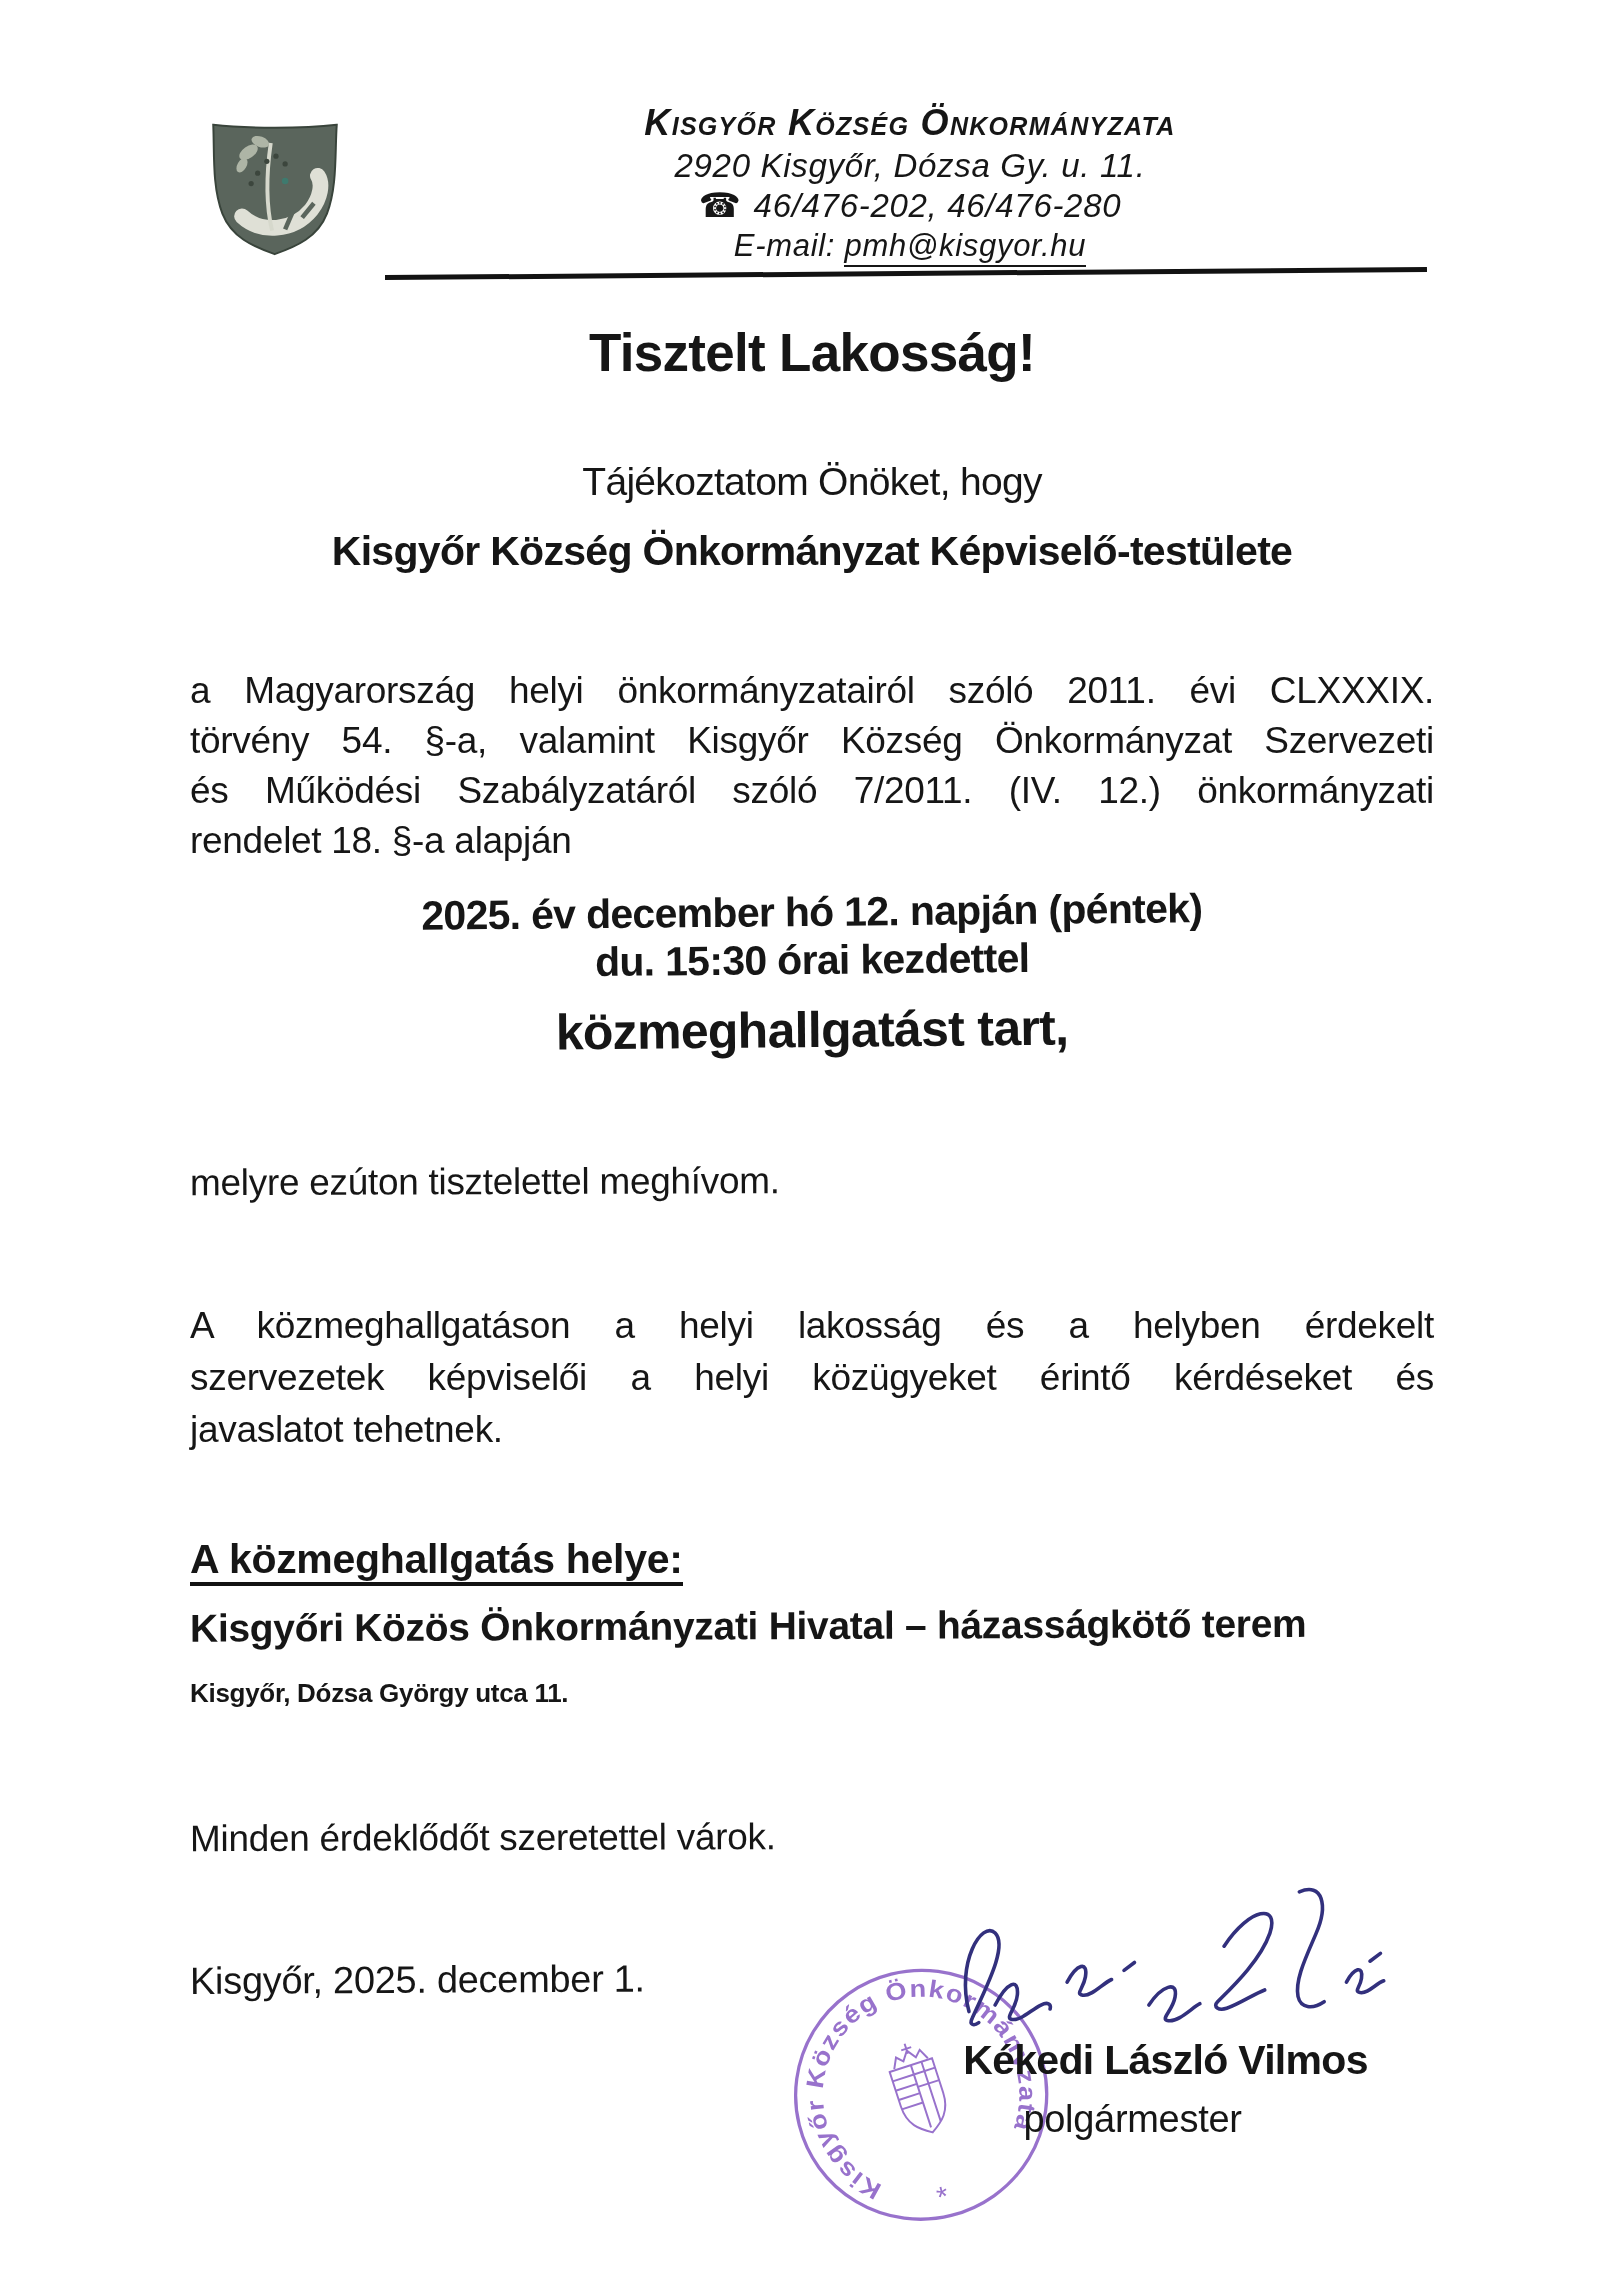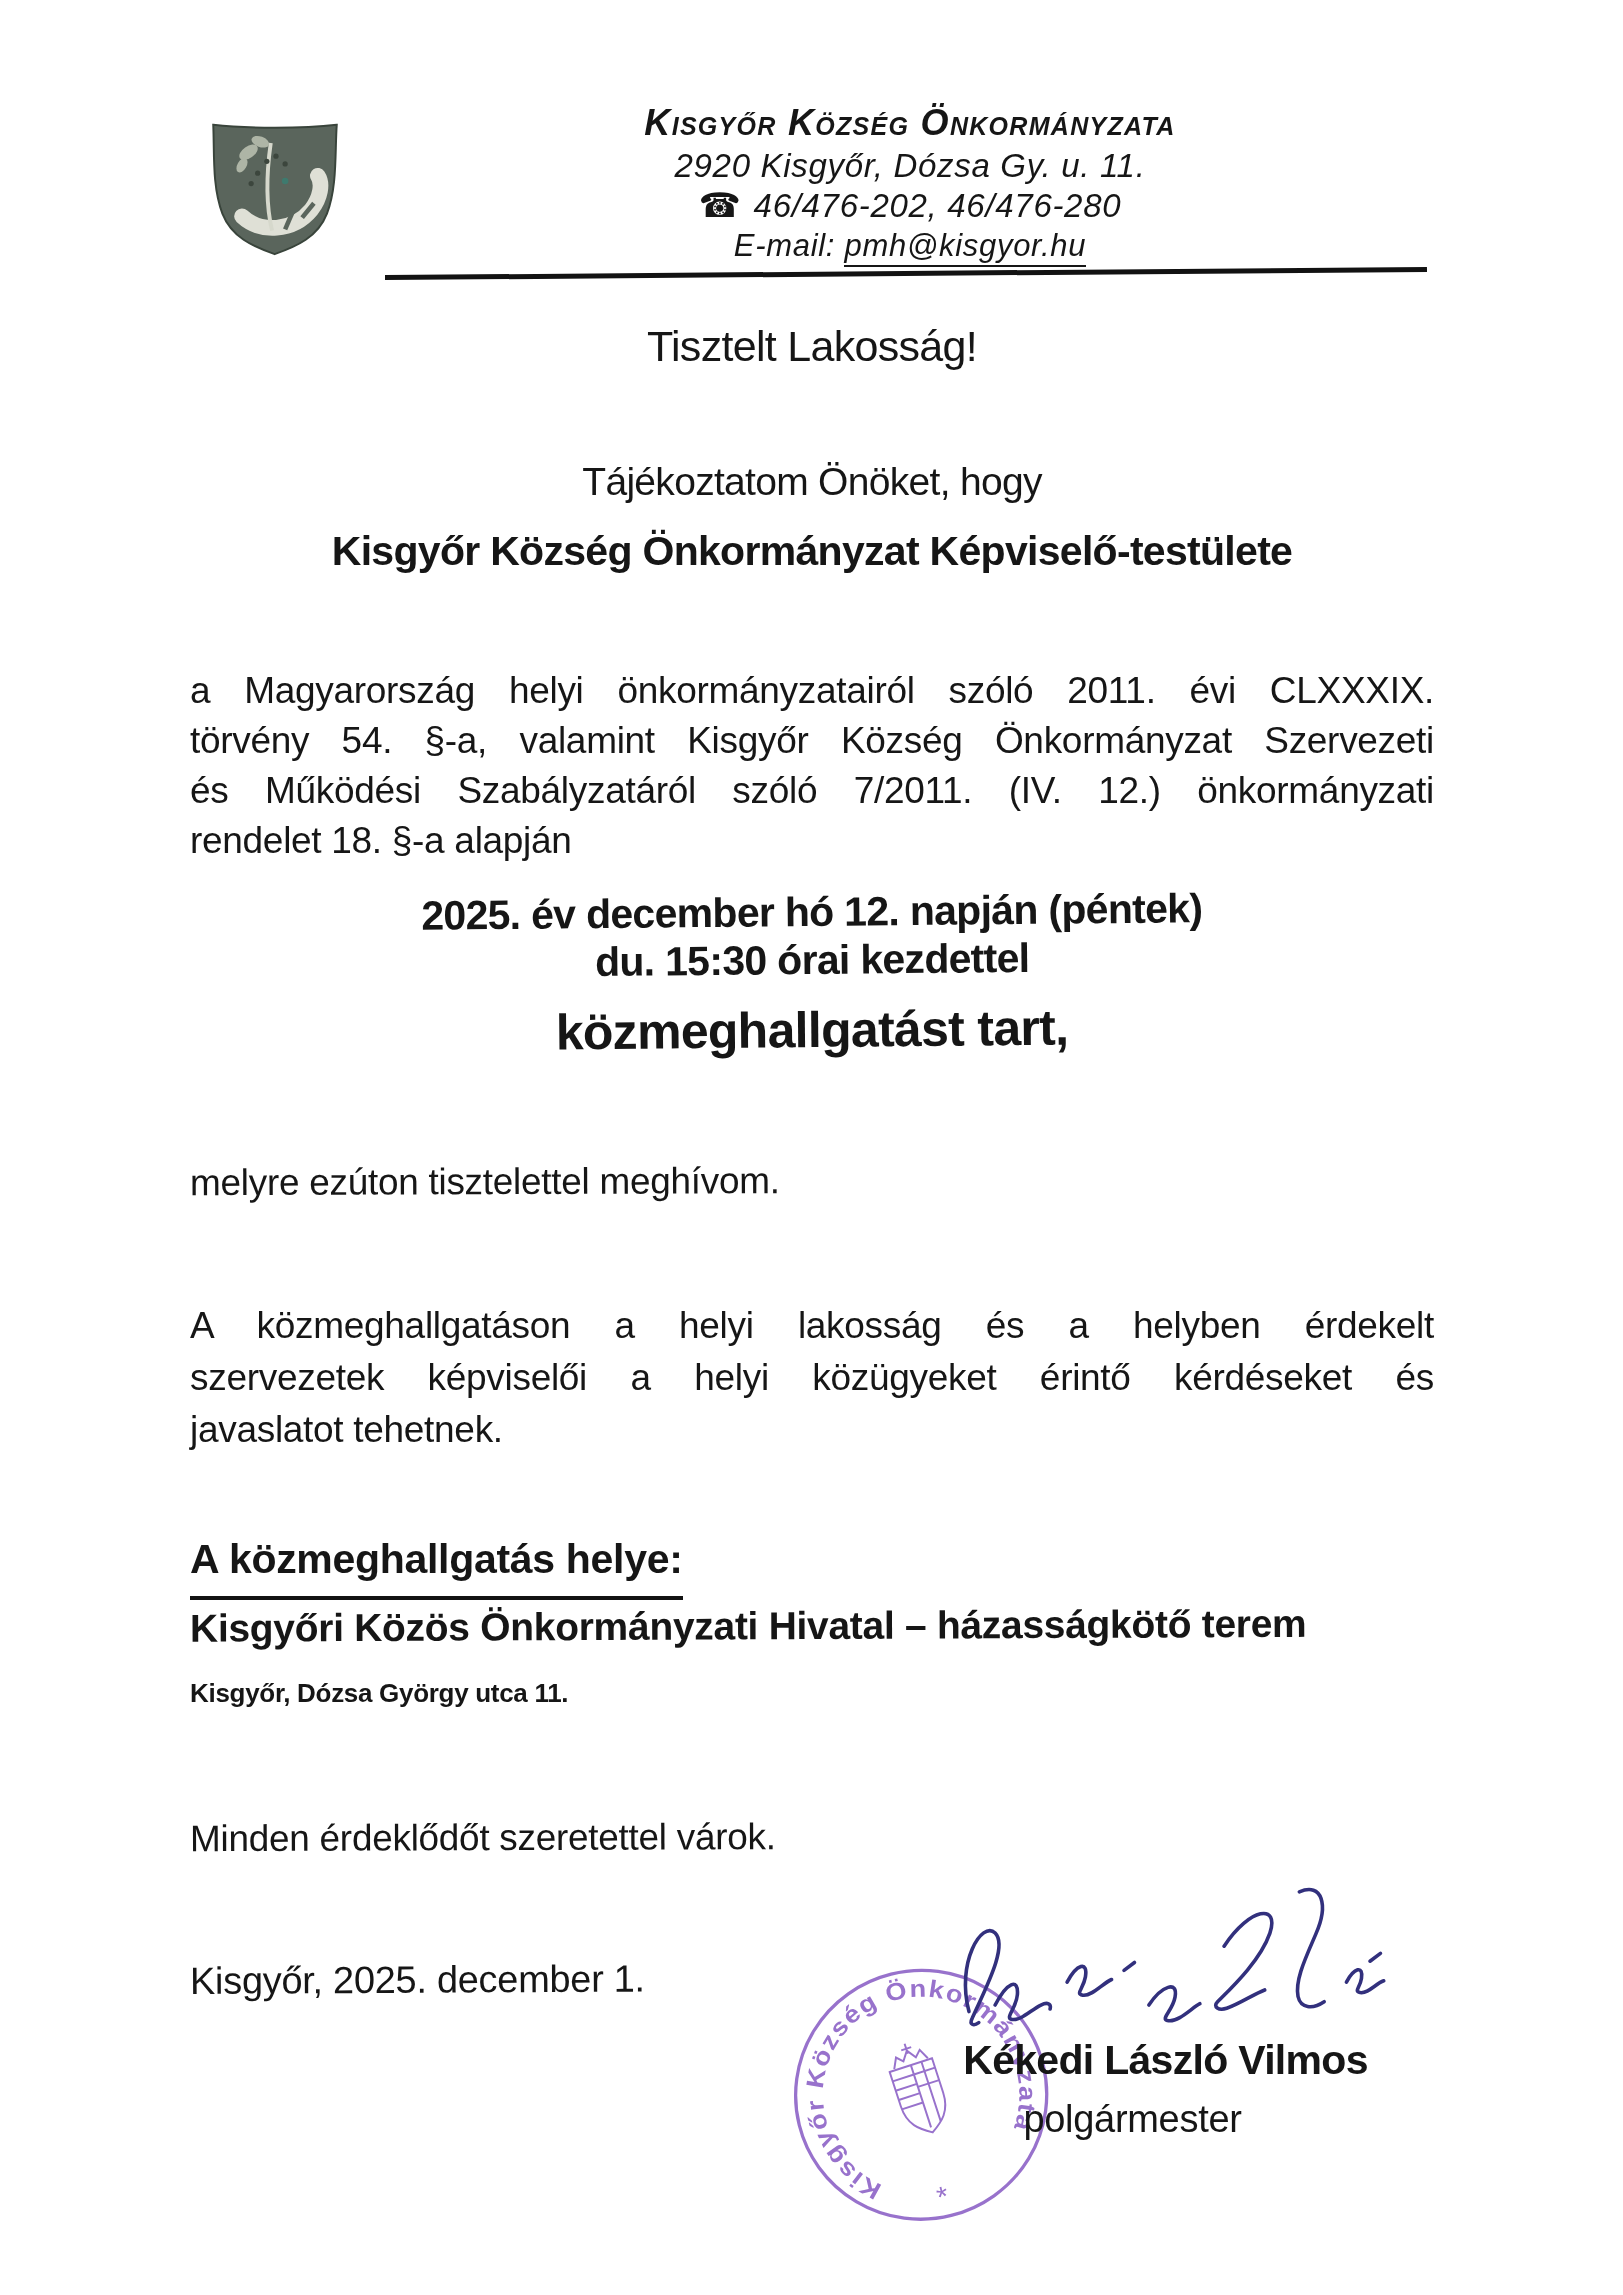--- a/index.html
+++ b/index.html
@@ -18,36 +18,36 @@
   .head-text{left:612px;top:102px;width:596px;text-align:center;font-style:italic;}
   .org{font-size:36px;font-weight:bold;font-variant:small-caps;letter-spacing:1.3px;line-height:41px;}
   .addr{font-size:33px;line-height:39px;margin-top:2.6px;letter-spacing:0.7px;}
   .phoneline{font-size:33px;line-height:38px;margin-top:1.3px;letter-spacing:0.7px;}
   .ph-icon{font-style:normal;margin-right:11.8px;font-size:34px;}
   .emailline{font-size:31px;line-height:37px;margin-top:2.6px;letter-spacing:0.7px;}
   .email-addr{border-bottom:2.6px solid #161616;padding-bottom:1.3px;text-align:right;}
   .rule{left:385px;top:271px;width:1042px;height:5.2px;background:#121212;transform:rotate(-0.45deg);}
 
   
-  .salutation{left:190px;top:322px;width:1244px;font-size:43px;font-weight:normal;letter-spacing:-0.7px;}
+  .salutation{left:190px;top:322px;width:1244px;font-size:53px;font-weight:bold;letter-spacing:-0.7px;}
   .intro{left:190px;top:460px;width:1244px;font-size:39px;letter-spacing:-0.7px;}
   .council{left:190px;top:528px;width:1244px;font-size:41px;font-weight:bold;letter-spacing:-0.7px;}
 
   .legal{left:190px;top:666px;width:1244px;font-size:37px;line-height:50px;letter-spacing:-0.3px;}
   .jline{text-align:justify;text-align-last:justify;}
   .jlast{text-align:justify;text-align-last:left;}
 
   .eventwhen{left:190px;top:888px;width:1244px;font-size:41px;font-weight:bold;line-height:48px;letter-spacing:-0.7px;transform:rotate(-0.55deg);}
   .eventtitle{left:190px;top:1001px;width:1244px;font-size:50px;font-weight:bold;letter-spacing:-0.7px;transform:rotate(-0.55deg);}
 
   .invite{left:190px;top:1160px;width:1244px;font-size:37px;letter-spacing:-0.3px;transform:rotate(-0.2deg);}
   .info{left:190px;top:1300px;width:1244px;font-size:37px;line-height:52px;letter-spacing:-0.3px;}
 
   .venuehead{left:190px;top:1536px;width:1244px;font-size:41px;font-weight:bold;letter-spacing:-0.3px;}
-  .venuehead span{border-bottom:4.6px solid #121212;padding-bottom:14px;}
+  .venuehead span{border-bottom:4.6px solid #121212;padding-bottom:0;}
   .venue1{left:190px;top:1604px;width:1257px;font-size:39px;font-weight:bold;letter-spacing:-0.3px;transform:rotate(-0.25deg);}
   .venue2{left:190px;top:1678px;width:1244px;font-size:26px;font-weight:bold;letter-spacing:-0.3px;}
 
   .closing{left:190px;top:1816px;width:1244px;font-size:37px;letter-spacing:-0.3px;transform:rotate(-0.2deg);}
   .dateplace{left:190px;top:1958px;width:720px;font-size:38px;letter-spacing:-0.3px;transform:rotate(-0.3deg);}
 
   .stamp{left:789px;top:1965px;z-index:1;}
   .signature{left:933px;top:1884px;z-index:2;}
   .signer{left:917px;top:2037px;width:497px;font-size:41px;font-weight:bold;letter-spacing:-0.7px;z-index:3;}
   .signer-title{left:884px;top:2098px;width:497px;font-size:38px;letter-spacing:-0.3px;z-index:3;}

